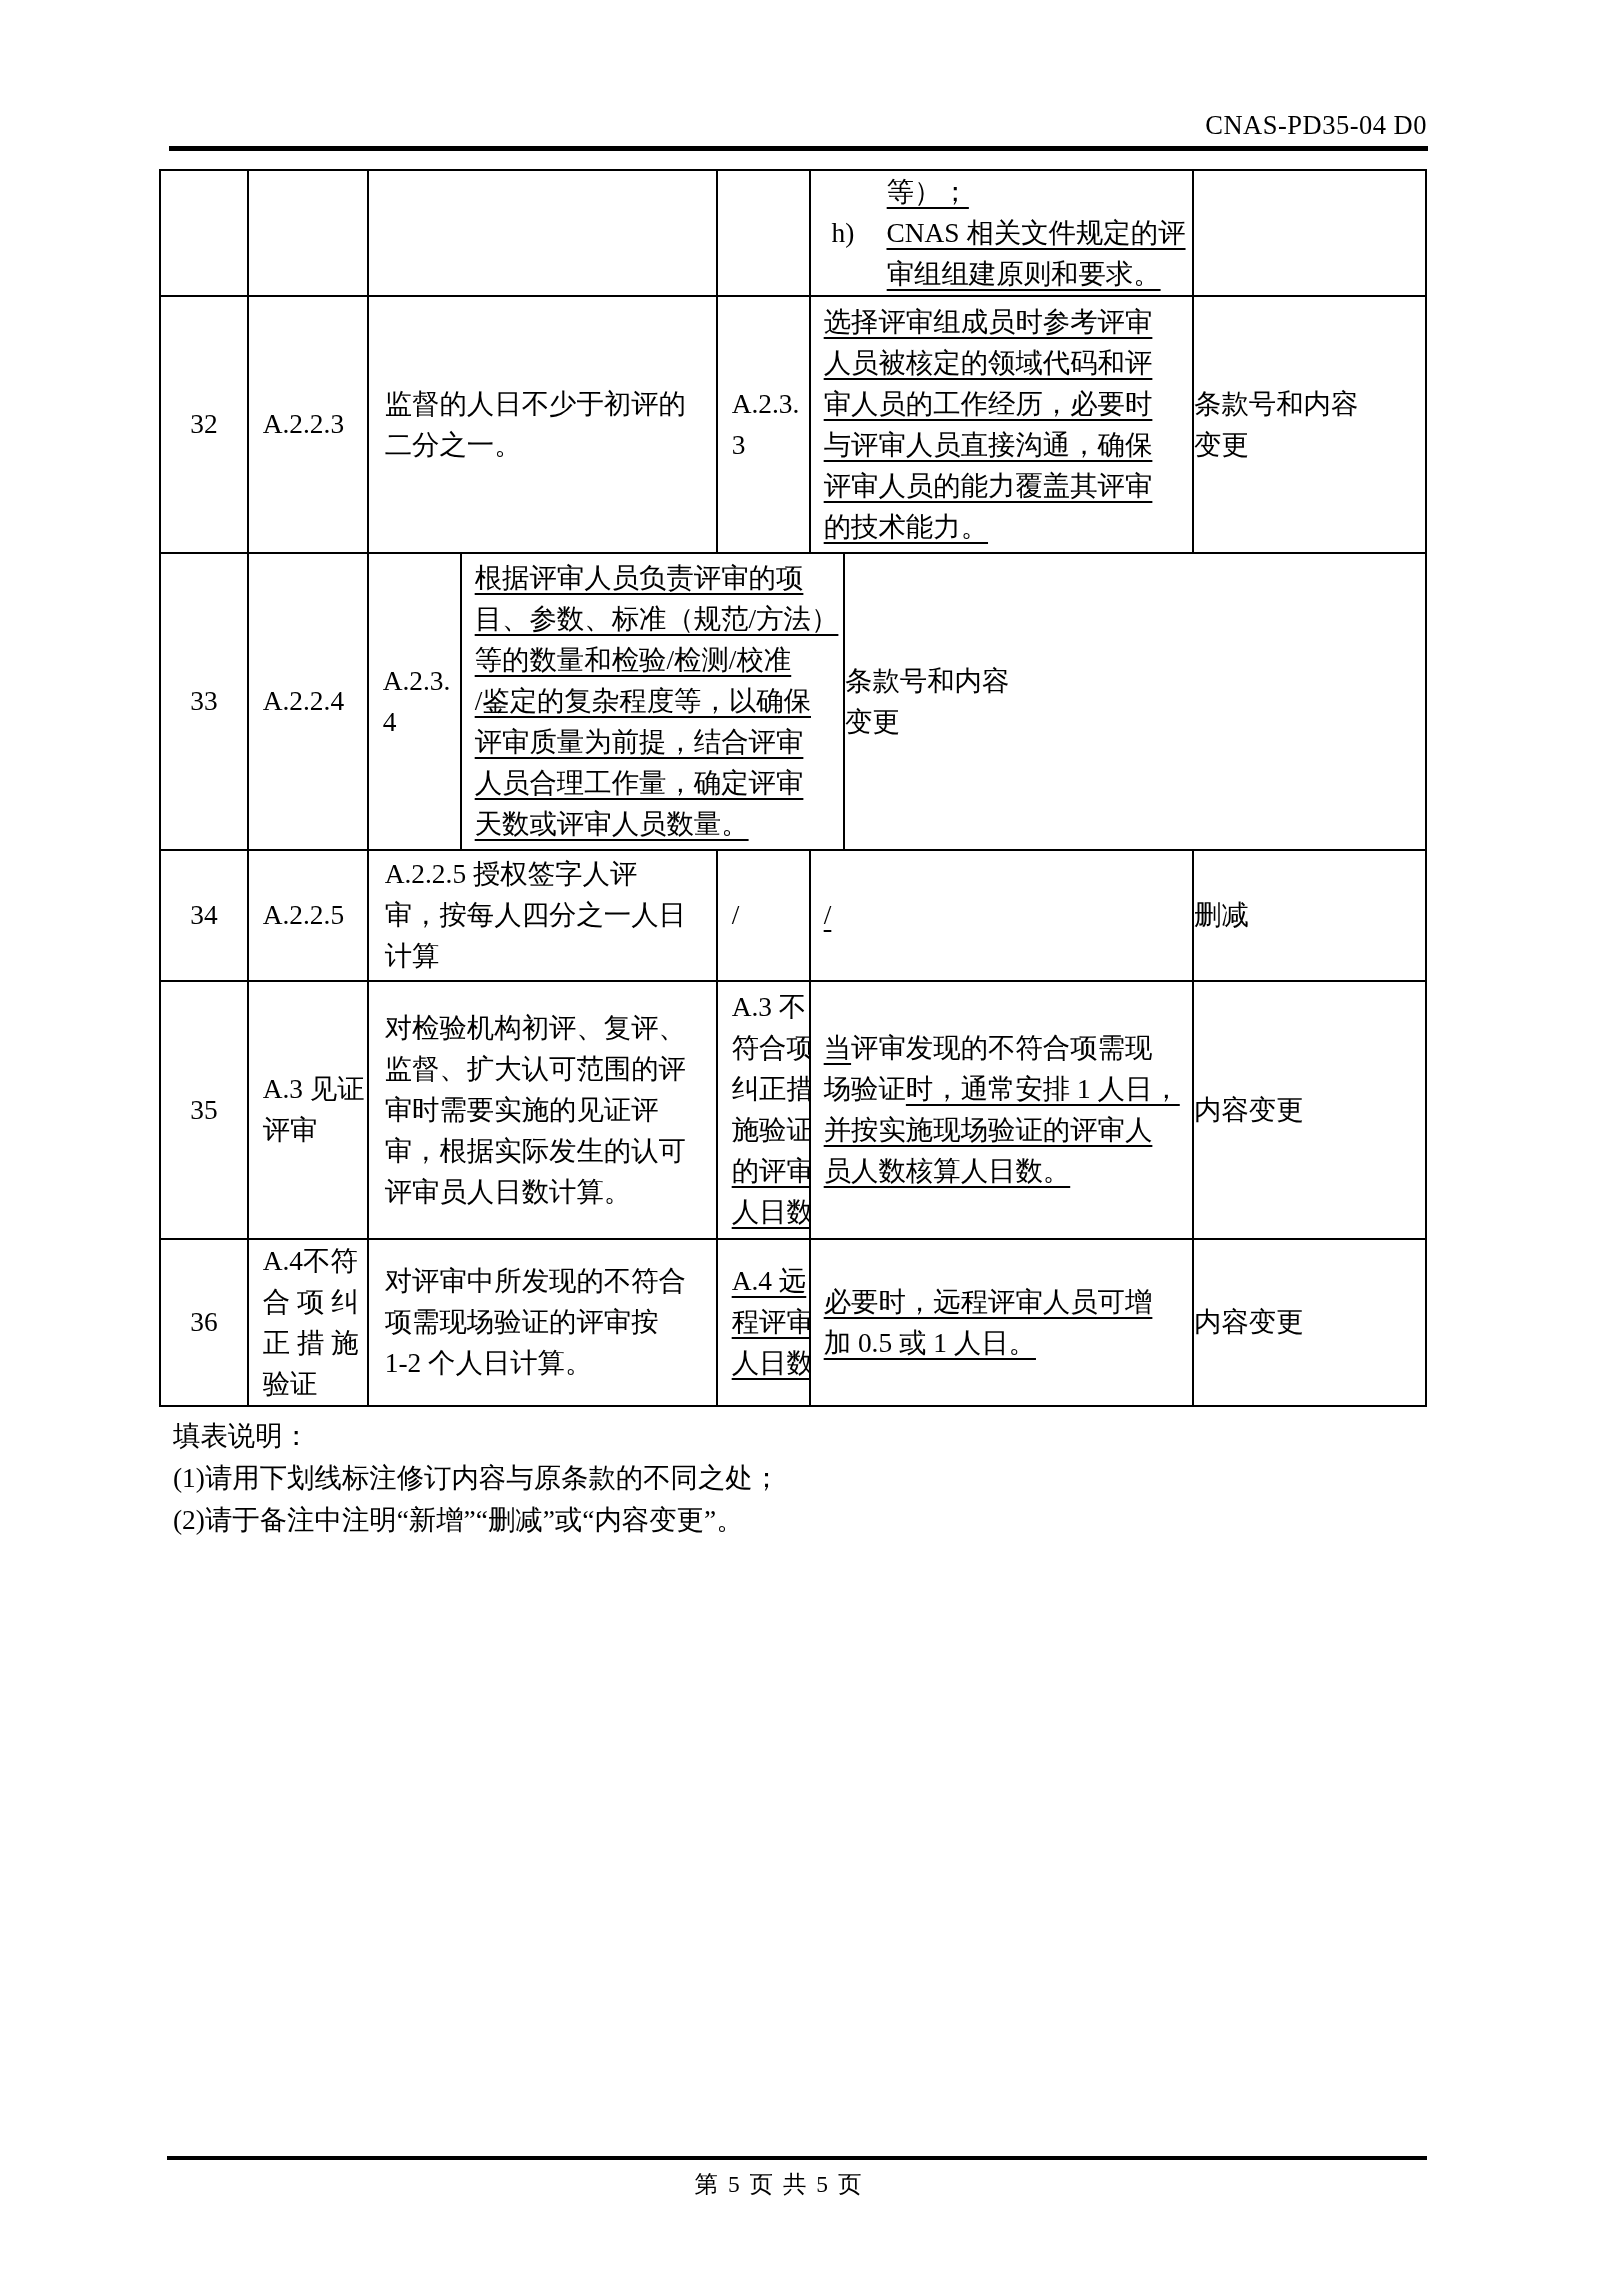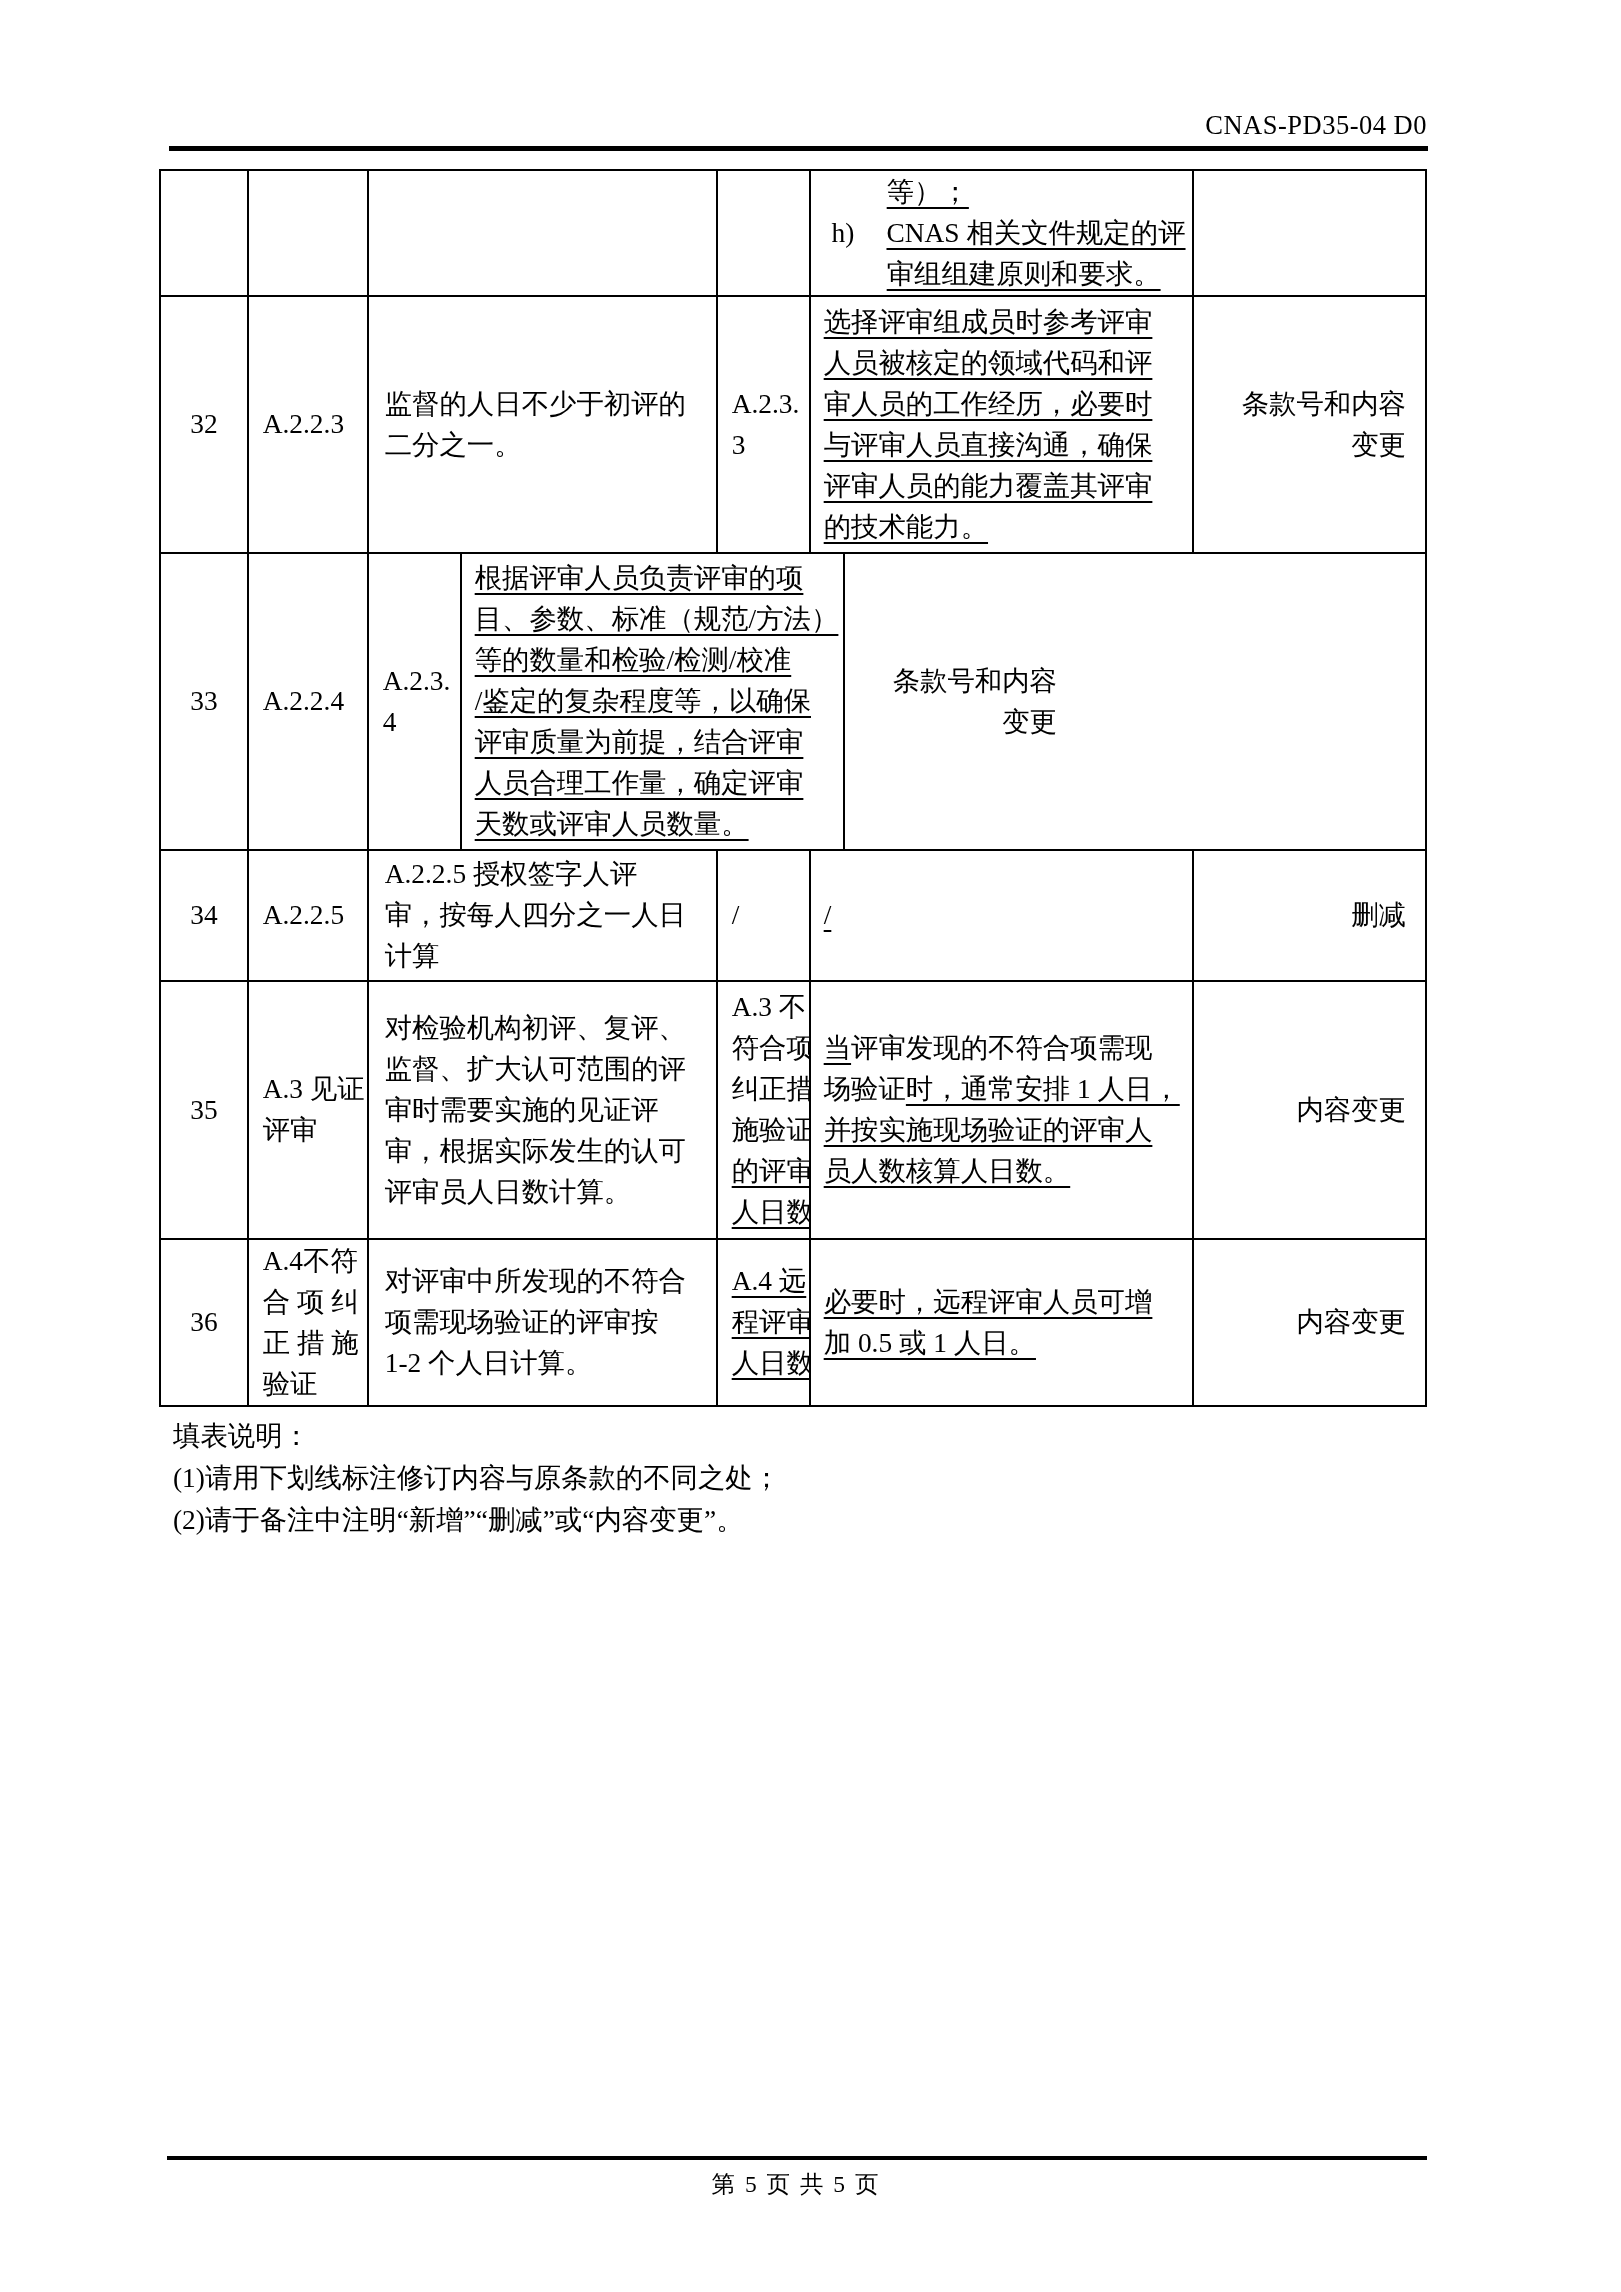--- a/index.html
+++ b/index.html
@@ -23,27 +23,27 @@
     box-sizing:border-box;display:flex;flex-direction:column;justify-content:center;
     border-right:2px solid #000;overflow:hidden;font-size:27.4px;
   }
   .cell:last-child{border-right:none;}
   .line{line-height:41px;white-space:pre;}
   .col0{width:88px;text-align:center;}
   .col1{width:120px;padding-left:13.7px;}
   .col2{width:349px;padding-left:15.7px;padding-right:5.9px;}
   .col3{width:93px;padding-left:13.7px;}
   .col4{width:383px;padding-left:12.7px;padding-right:5.9px;}
-  .col5{width:212px;text-align:right;}
+  .col5{width:212px;text-align:left;}
   .u{text-decoration:underline;text-decoration-thickness:2px;text-underline-offset:5.9px;}
   .notes{position:absolute;left:173px;top:1415px;font-size:27.4px;}
   .notes .line{line-height:42px;}
   .footer-rule{position:absolute;left:167px;top:2156px;width:1260px;height:3.9px;background:#000;}
   .page-num{
-    position:absolute;left:162px;top:2168px;width:1268px;
+    position:absolute;left:145px;top:2168px;width:1268px;
     text-align:center;font-size:23.5px;letter-spacing:2px;white-space:pre;
   }
 </style>
 </head>
 <body>
 
 <div class="page">
 
   <div class="doc-code">CNAS-PD35-04 D0</div>
   <div class="header-rule"></div>

